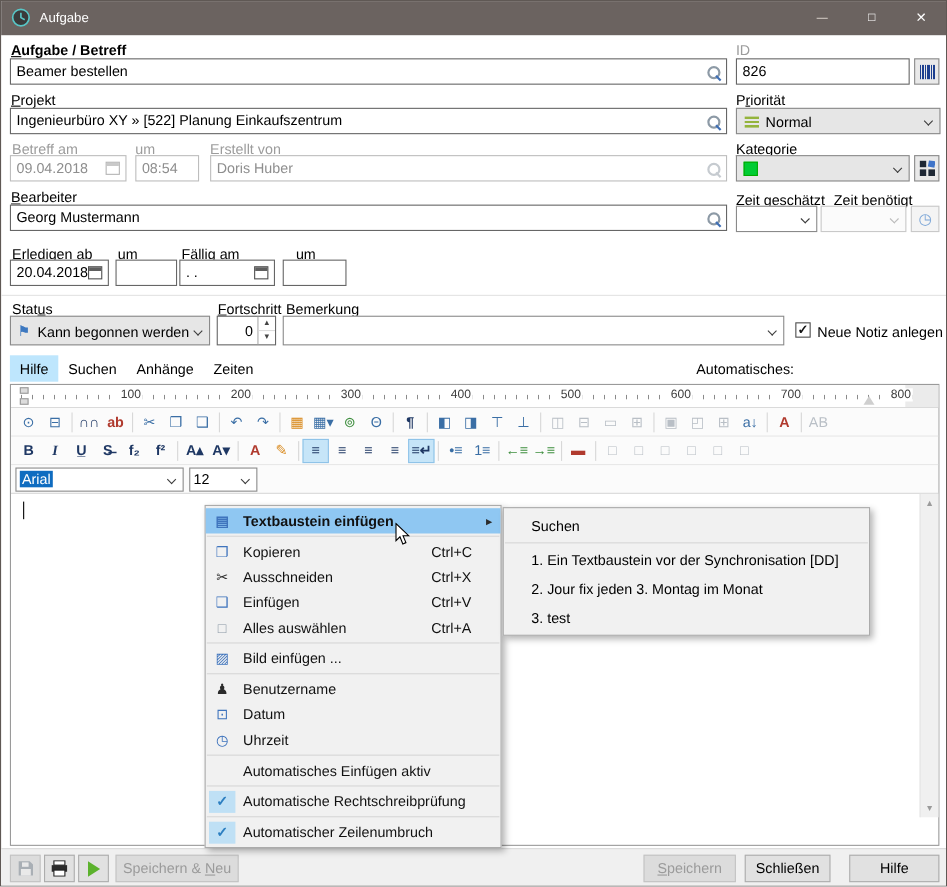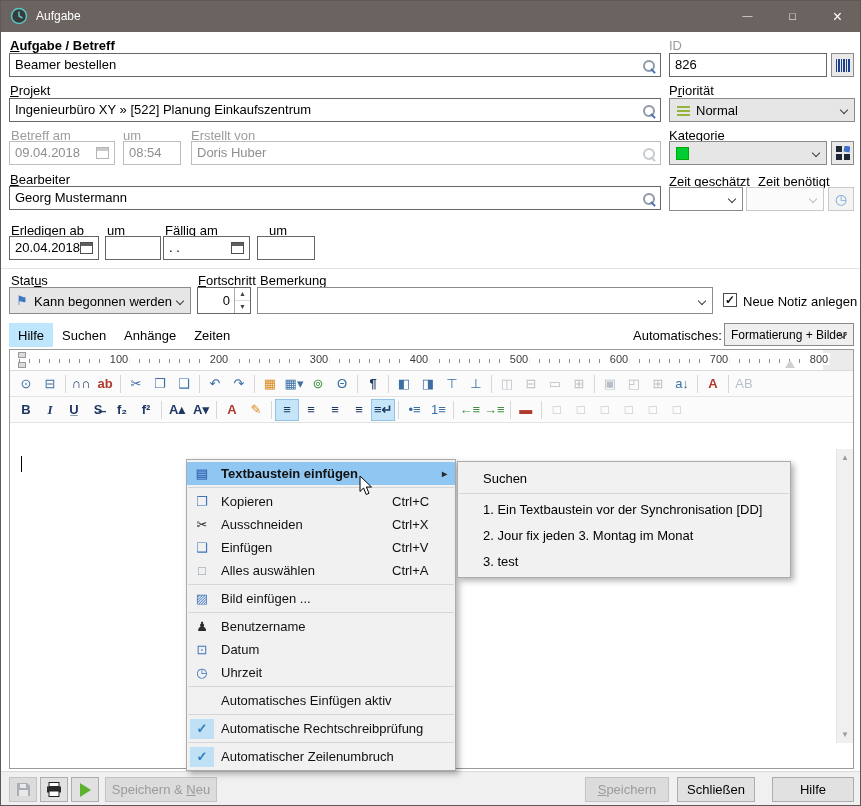--- a/index.html
+++ b/index.html
@@ -187,21 +187,20 @@
         <span data-name="stepper-up-icon">▲</span>
         <span data-name="stepper-down-icon">▼</span>
       </span>
   </div>
   <div class="cmb white" style="left:256px;top:286px;width:456px;height:27px" data-name="bemerkung-select"><span></span><span class="chev" style="top:10px" data-name="chevron-down-icon"></span></div>
   <span class="cb" style="left:722px;top:292px" data-name="neue-notiz-checkbox">✓</span>
   <div class="lbl" style="left:742px;top:293px" data-name="neue-notiz-label">Neue Notiz anlegen</div>
 
   <div class="tabbar" data-name="tab-bar"><span class="tab" data-name="tab-text" data-act="1"><span>Hilfe</span></span><span class="tab" data-name="tab-notizen" data-act="0"><span>Suchen</span></span><span class="tab" data-name="tab-anhaenge" data-act="0"><span>Anhänge</span></span><span class="tab" data-name="tab-zeiten" data-act="0"><span>Zeiten</span></span></div>
   <div class="lbl" style="left:632px;top:327px" data-name="eingabeformat-label">Automatisches:</div>
-  <div class="cmb" style="left:723px;top:322px;width:130px;height:23px;font-size:12px;background:#efefef" data-name="eingabeformat-select"><span>Formatierung + Bilder</span><span class="chev" style="top:7px" data-name="chevron-down-icon"></span></div>
 
   <div class="editor" data-name="editor-panel">
     <div class="ruler" data-name="ruler">
       <div class="rz" data-name="ruler-margin-zone"></div>
       <div class="ticks" data-name="ruler-ticks"></div>
       <div class="rnums" style="position:absolute;left:0;top:0;right:0;bottom:0">
           <span class="rnum" data-name="ruler-mark">100</span>
           <span class="rnum" data-name="ruler-mark">200</span>
           <span class="rnum" data-name="ruler-mark">300</span>
           <span class="rnum" data-name="ruler-mark">400</span>
@@ -424,20 +423,24 @@
         <span class="tbtn" data-name="border-left-icon" data-tone="dis">
           <span>□</span>
         </span>
         <span class="tbtn" data-name="border-right-icon" data-tone="dis">
           <span>□</span>
         </span>
         <span class="tbtn" data-name="border-none-icon" data-tone="dis">
           <span>□</span>
         </span>
       </div>
+    <div class="fontrow" data-name="font-row">
+      <div class="fcmb" style="left:4px;width:153px" data-name="font-family-select"><span class="sel">Arial</span><span class="chev" data-name="chevron-down-icon"></span></div>
+      <div class="fcmb" style="left:162px;width:62px" data-name="font-size-select"><span>12</span><span class="chev" data-name="chevron-down-icon"></span></div>
+    </div>
     <div class="canvas" data-name="text-editor-area">
       <span class="caret" data-name="text-caret"></span>
       <div class="vsb" data-name="vertical-scrollbar">
         <span class="a up" data-name="scroll-up-icon">▲</span>
         <span class="a dn" data-name="scroll-down-icon">▼</span>
       </div>
     </div>
   </div>
 
   <div class="footer" data-name="footer-bar">

